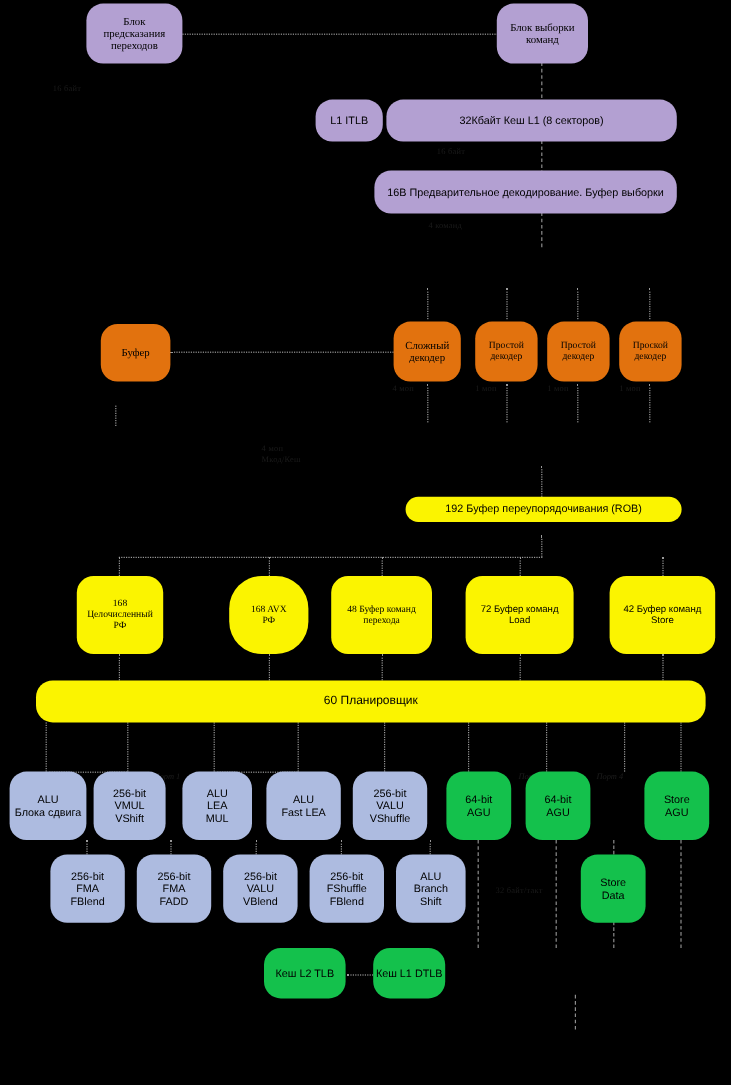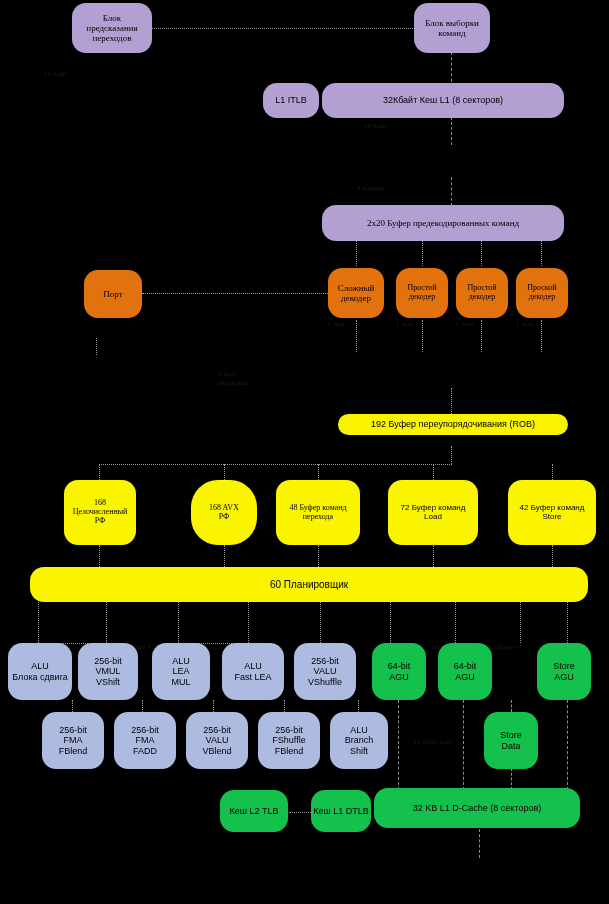--- a/index.html
+++ b/index.html
@@ -143,23 +143,23 @@
   <div class="plabel" style="left:497px;top:610px;">Порт 4</div>
   <div class="plabel" style="left:563px;top:612px;">Порт 7</div>
 
   <div class="node purple" style="left:72px;top:3px;width:80px;height:50px;font-size:9px;">Блок
 предсказания
 переходов</div>
   <div class="node purple" style="left:414px;top:3px;width:76px;height:50px;font-size:9px;">Блок выборки
 команд</div>
   <div class="node purple sans" style="left:263px;top:83px;width:56px;height:35px;font-size:9px;">L1 ITLB</div>
   <div class="node purple sans" style="left:322px;top:83px;width:242px;height:35px;font-size:9px;">32Кбайт Кеш L1  (8 секторов)</div>
-  <div class="node purple" style="left:322px;top:205px;width:242px;height:36px;font-size:9px;">2x20 Буфер предекодированных команд</div>
-
-  <div class="node orange" style="left:84px;top:270px;width:58px;height:48px;font-size:9px;">Порт</div>
+  <div class="node purple sans" style="left:312px;top:142px;width:252px;height:36px;font-size:9px;">16В Предварительное декодирование. Буфер выборки</div>
+
+  <div class="node orange" style="left:84px;top:270px;width:58px;height:48px;font-size:9px;">Буфер</div>
   <div class="node orange" style="left:328px;top:268px;width:56px;height:50px;font-size:9px;">Сложный
 декодер</div>
   <div class="node orange" style="left:396px;top:268px;width:52px;height:50px;font-size:8px;">Простой
 декодер</div>
   <div class="node orange" style="left:456px;top:268px;width:52px;height:50px;font-size:8px;">Простой
 декодер</div>
   <div class="node orange" style="left:516px;top:268px;width:52px;height:50px;font-size:8px;">Проской
 декодер</div>
 
   <div class="node yellow sans" style="left:338px;top:414px;width:230px;height:21px;font-size:9px;">192 Буфер переупорядочивания (ROB)</div>
@@ -210,15 +210,14 @@
 AGU</div>
   <div class="node green sans" style="left:438px;top:643px;width:54px;height:57px;font-size:9px;">64-bit
 AGU</div>
   <div class="node green sans" style="left:537px;top:643px;width:54px;height:57px;font-size:9px;">Store
 AGU</div>
   <div class="node green sans" style="left:484px;top:712px;width:54px;height:57px;font-size:9px;">Store
 Data</div>
 
   <div class="node green sans" style="left:220px;top:790px;width:68px;height:42px;font-size:9px;">Кеш L2 TLB</div>
   <div class="node green sans" style="left:311px;top:790px;width:60px;height:42px;font-size:9px;">Кеш L1 DTLB</div>
-  <div class="node green sans" style="left:374px;top:788px;width:206px;height:40px;font-size:9px;">32 KB L1 D-Cache (8 секторов)</div>
 
 </div>
 
 </body></html>

